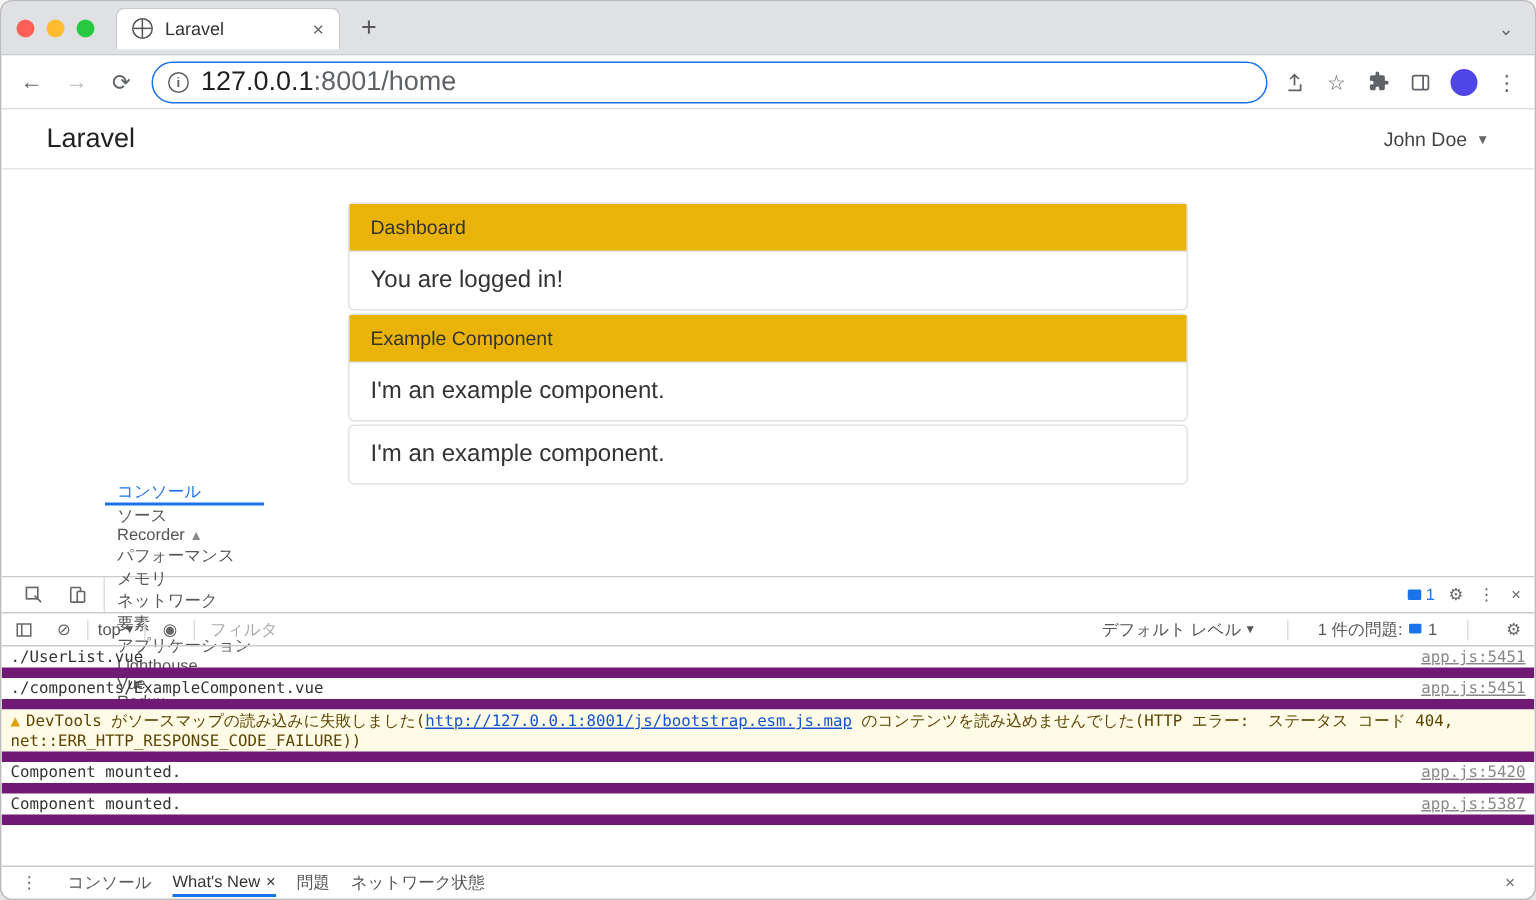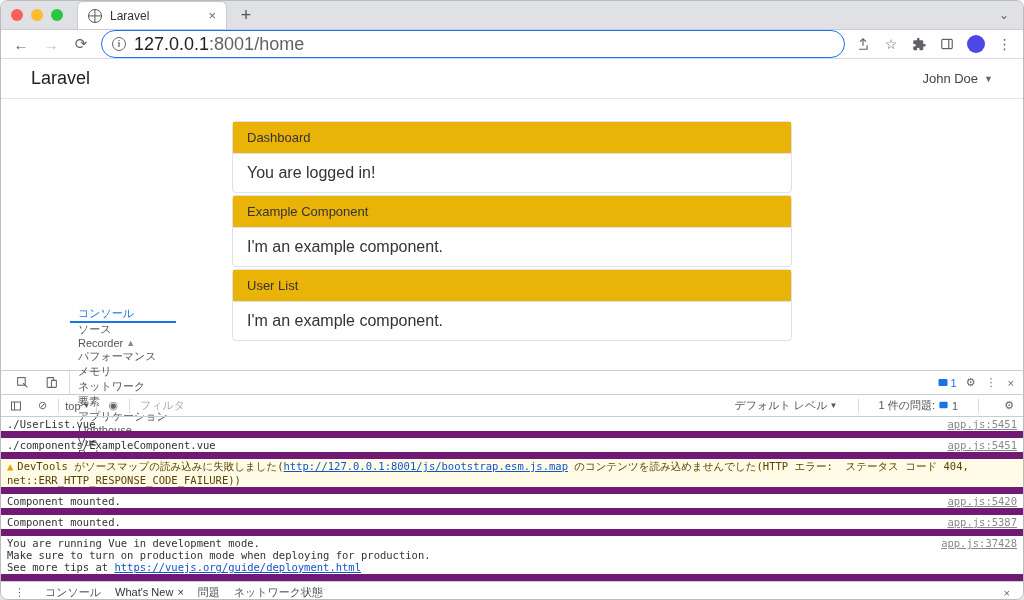--- a/index.html
+++ b/index.html
@@ -138,21 +138,20 @@
     <div class="container">
       <div class="card">
         <div class="card-header">Dashboard</div>
         <div class="card-body">You are logged in!</div>
       </div>
       <div class="card">
         <div class="card-header">Example Component</div>
         <div class="card-body">I'm an example component.</div>
       </div>
       <div class="card">
-        <div class="card-header">User List</div>
         <div class="card-body">I'm an example component.</div>
       </div>
     </div>
   </div>
 
   <div class="devtools">
     <div class="dt-tabs">
       <div class="dt-left-icons">
         <span class="dt-ic">
           <svg width="13" height="13" viewBox="0 0 24 24" fill="none" stroke="#666" stroke-width="2">
@@ -240,26 +239,20 @@
           <div class="msg"><span class="tri">▲</span>DevTools がソースマップの読み込みに失敗しました(<span class="link">http://127.0.0.1:8001/js/bootstrap.esm.js.map</span> のコンテンツを読み込めませんでした(HTTP エラー:  ステータス コード 404, net::ERR_HTTP_RESPONSE_CODE_FAILURE))</div>
         </div>
         <div class="row">
           <div class="msg">Component mounted.</div>
           <div class="src">app.js:5420</div>
         </div>
         <div class="row">
           <div class="msg">Component mounted.</div>
           <div class="src">app.js:5387</div>
         </div>
-        <div class="row">
-          <div class="msg">You are running Vue in development mode.
-Make sure to turn on production mode when deploying for production.
-See more tips at <span class="link">https://vuejs.org/guide/deployment.html</span></div>
-          <div class="src">app.js:37428</div>
-        </div>
       </div>
 
     <div class="dt-drawer">
       <span class="dt-ic dots3">⋮</span>
       <div id="drawer-tabs-host" style="display:flex; gap:14px;">
           <div class="d-tab">コンソール</div>
           <div class="d-tab active">What's New<span>×</span></div>
           <div class="d-tab">問題</div>
           <div class="d-tab">ネットワーク状態</div>
         </div>

